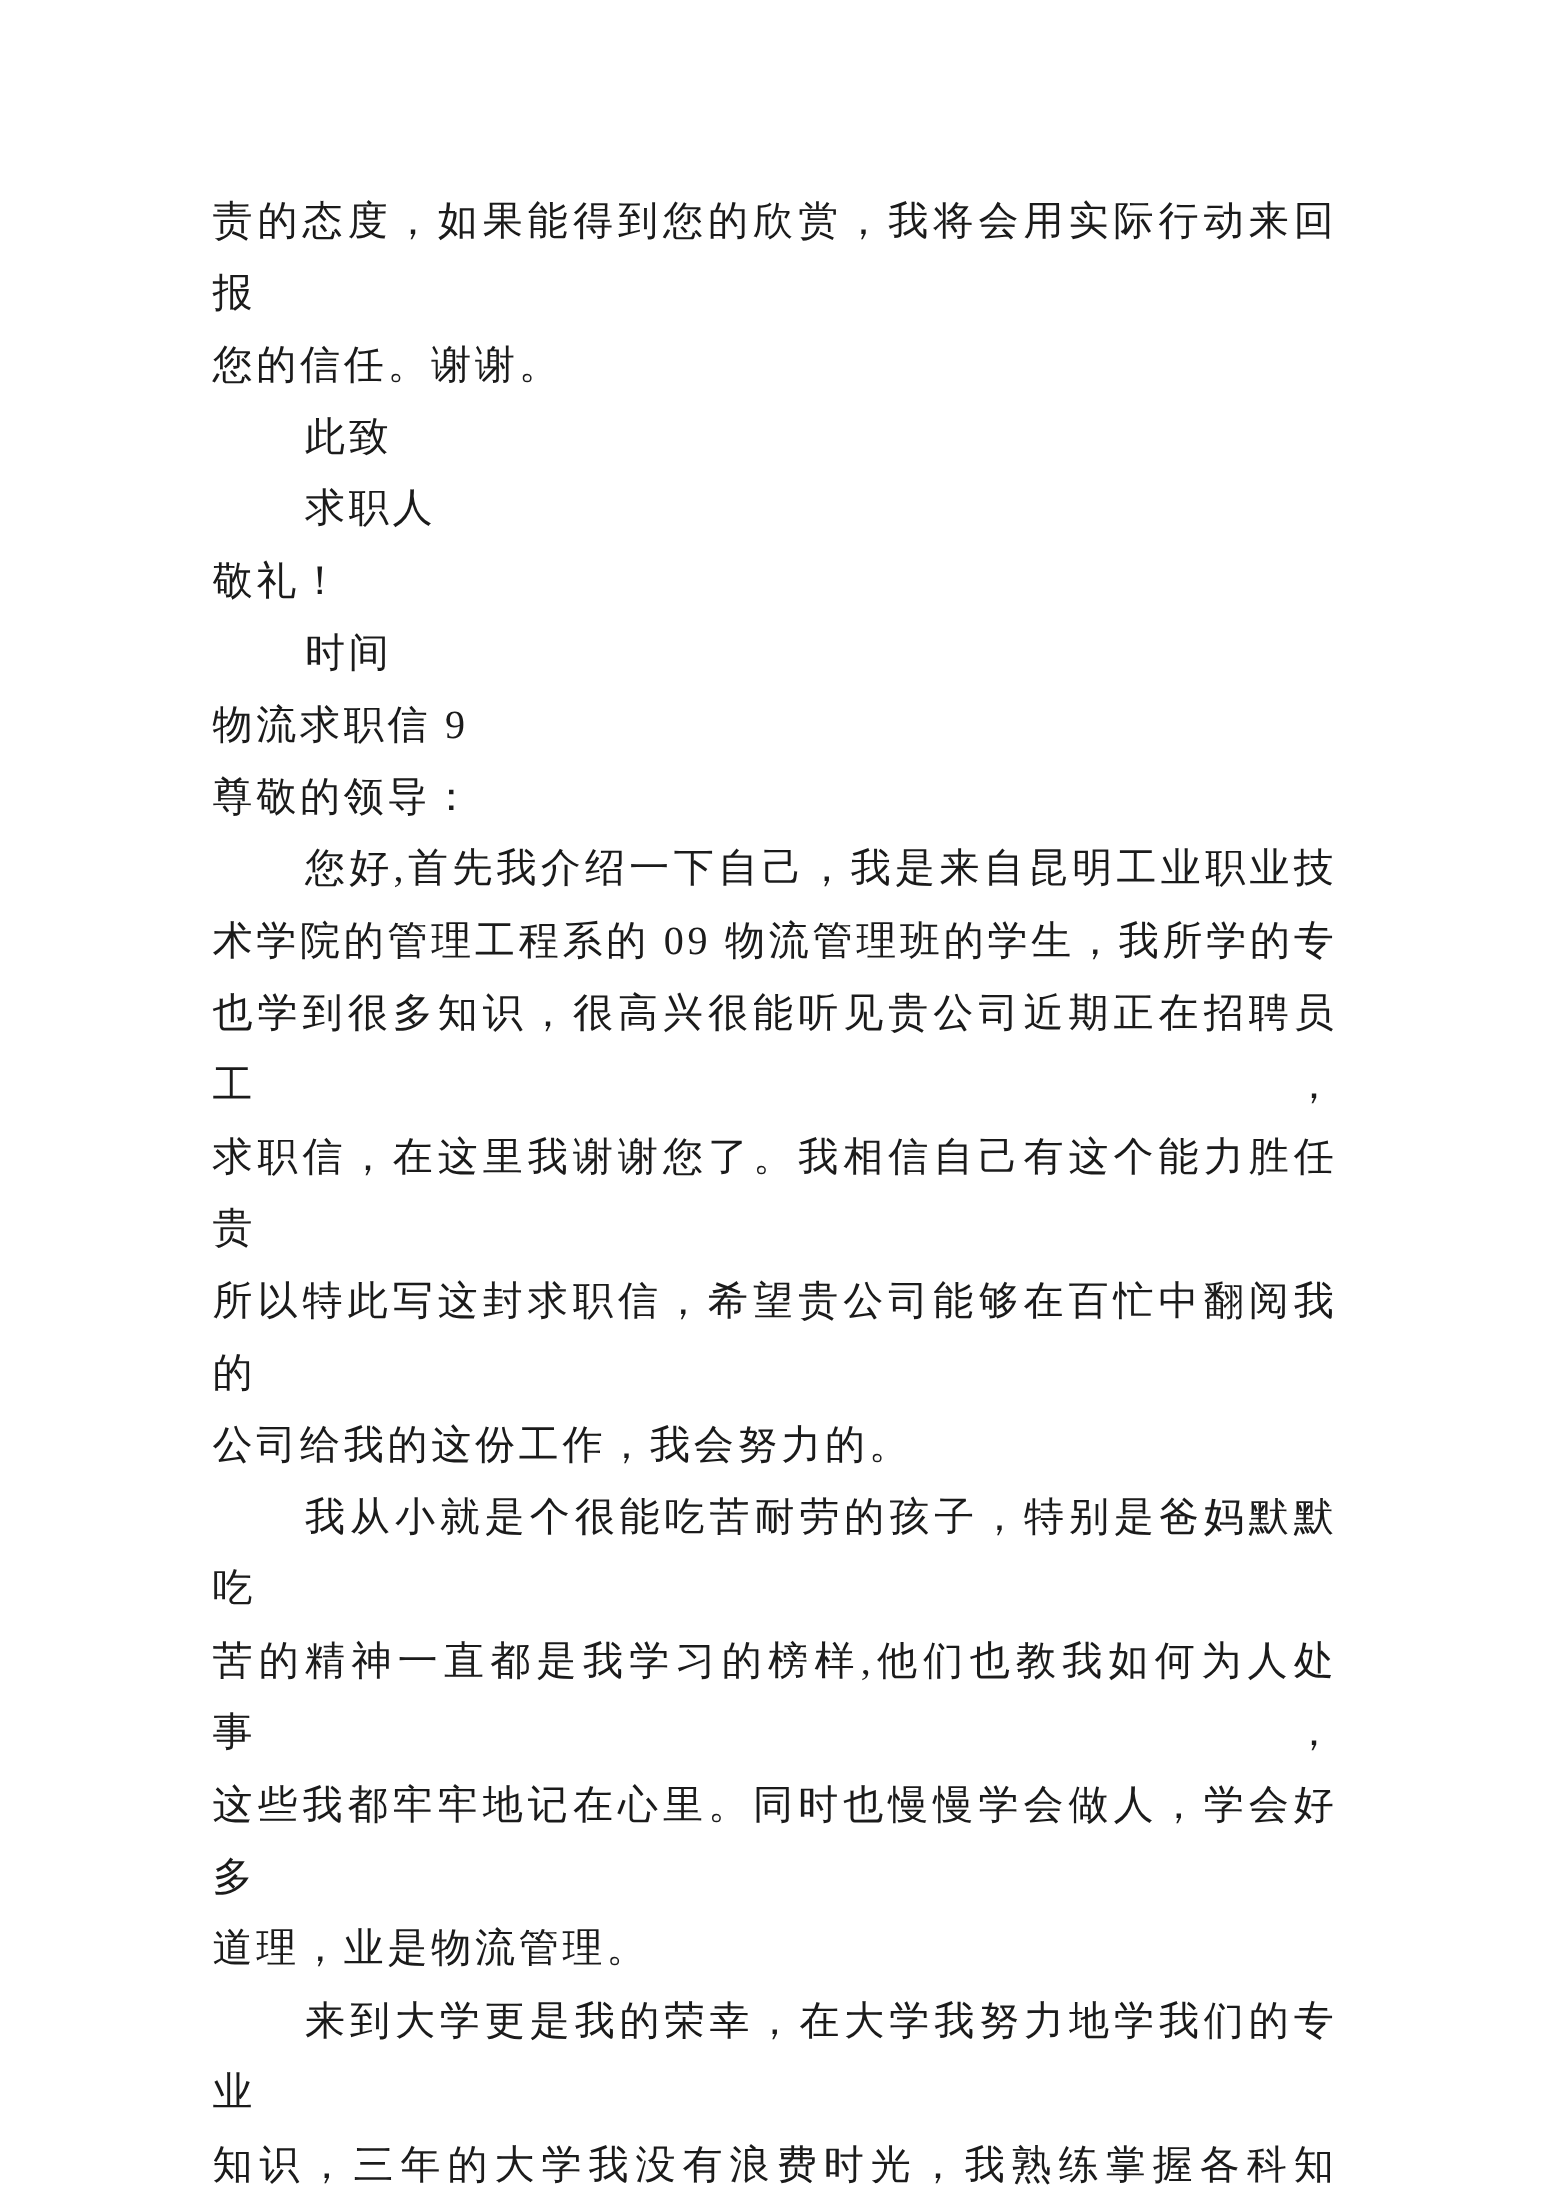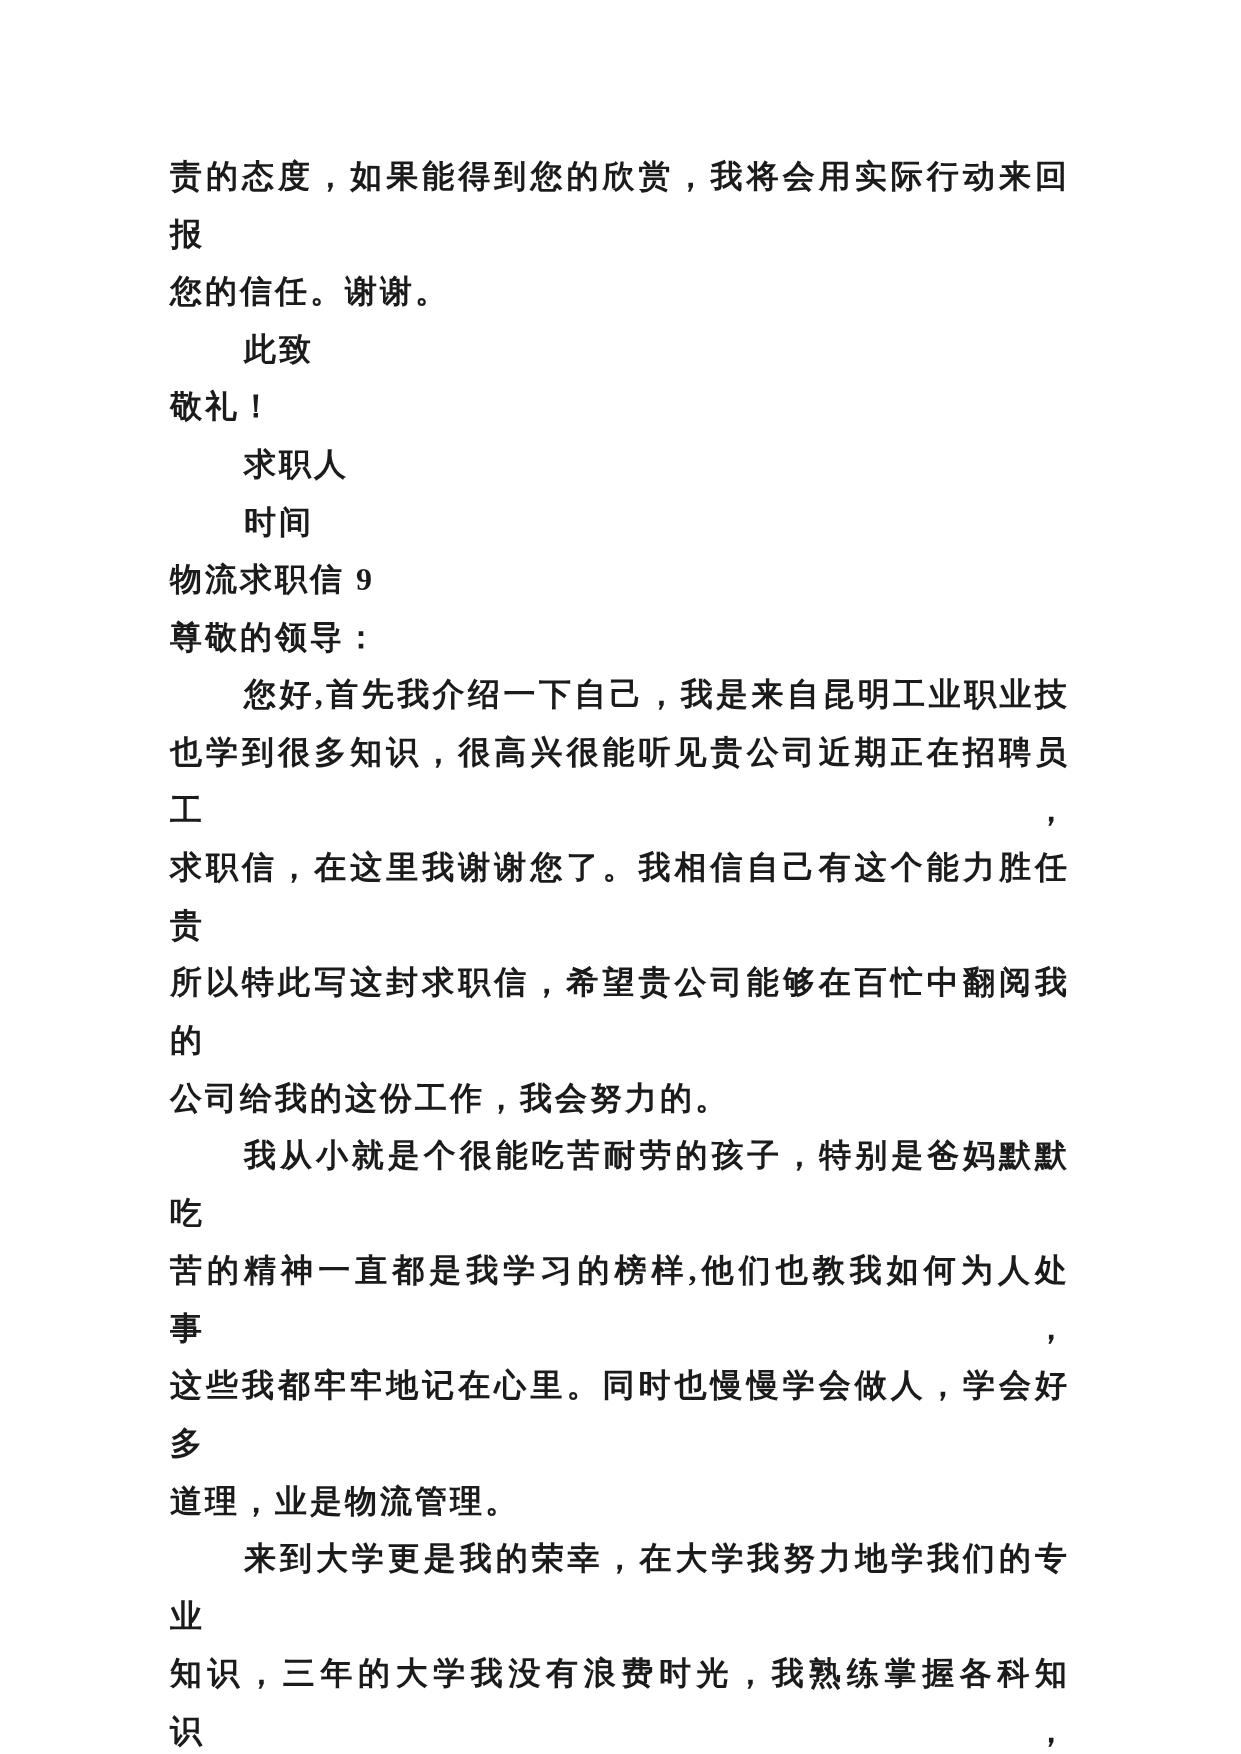--- a/index.html
+++ b/index.html
@@ -1,15 +1,15 @@
 <!DOCTYPE html>
 <html><head>
 <meta charset="utf-8">
 <style>
-  * { margin: 0; padding: 0; box-sizing: border-box; font-weight: bold; }
+  * { margin: 0; padding: 0; box-sizing: border-box; }
 
   html, body {
     width: 1241px;
     height: 1754px;
     background: #ffffff;
   }
 
   body {
     font-family: "Liberation Serif", "DejaVu Serif", serif;
   }
@@ -51,26 +51,27 @@
   }
 </style>
 </head>
 <body>
 
 <div class="page">
   <div class="letter-body">
       <div class="line justify">责的态度，如果能得到您的欣赏，我将会用实际行动来回报</div>
       <div class="line">您的信任。谢谢。</div>
       <div class="line indent">此致</div>
+      <div class="line indent">求职人</div>
       <div class="line">敬礼！</div>
-      <div class="line indent">求职人</div>
       <div class="line indent">时间</div>
       <div class="line">物流求职信 9</div>
       <div class="line">尊敬的领导：</div>
       <div class="line indent justify">您好,首先我介绍一下自己，我是来自昆明工业职业技</div>
+      <div class="line justify">术学院的管理工程系的 09 物流管理班的学生，我所学的专</div>
       <div class="line justify">也学到很多知识，很高兴很能听见贵公司近期正在招聘员工，</div>
       <div class="line justify">求职信，在这里我谢谢您了。我相信自己有这个能力胜任贵</div>
       <div class="line justify">所以特此写这封求职信，希望贵公司能够在百忙中翻阅我的</div>
       <div class="line">公司给我的这份工作，我会努力的。</div>
       <div class="line indent justify">我从小就是个很能吃苦耐劳的孩子，特别是爸妈默默吃</div>
       <div class="line justify">苦的精神一直都是我学习的榜样,他们也教我如何为人处事，</div>
       <div class="line justify">这些我都牢牢地记在心里。同时也慢慢学会做人，学会好多</div>
       <div class="line">道理，业是物流管理。</div>
       <div class="line indent justify">来到大学更是我的荣幸，在大学我努力地学我们的专业</div>
       <div class="line justify">知识，三年的大学我没有浪费时光，我熟练掌握各科知识，</div>

